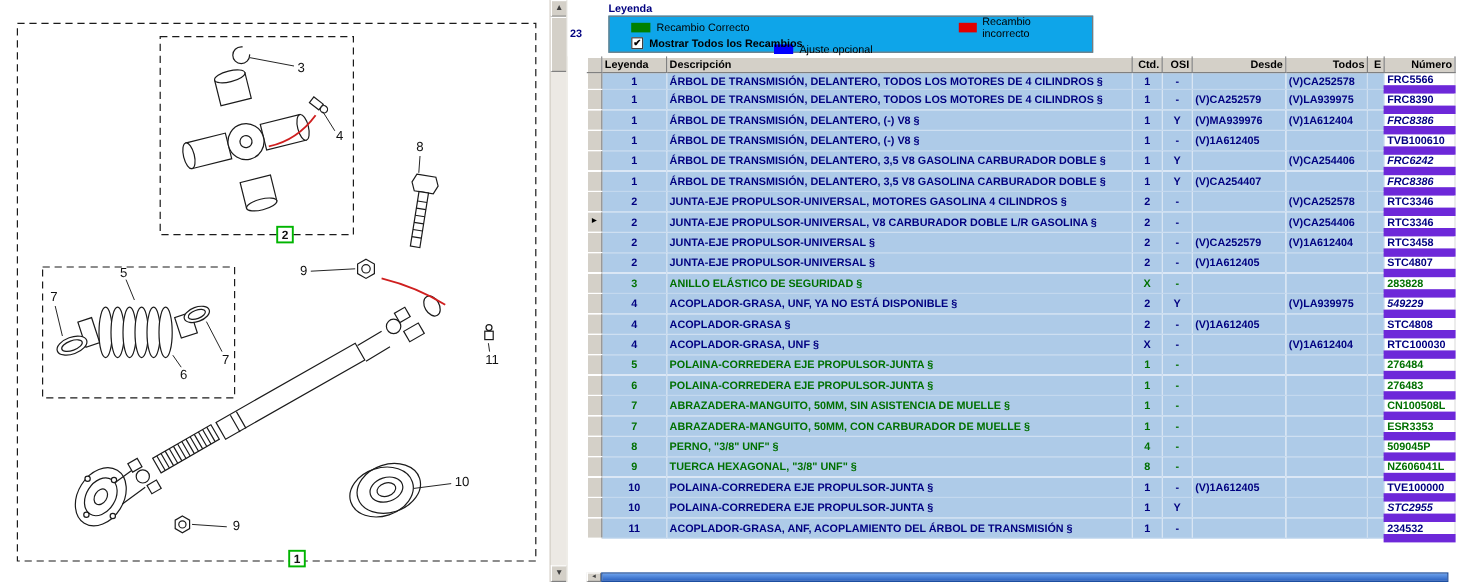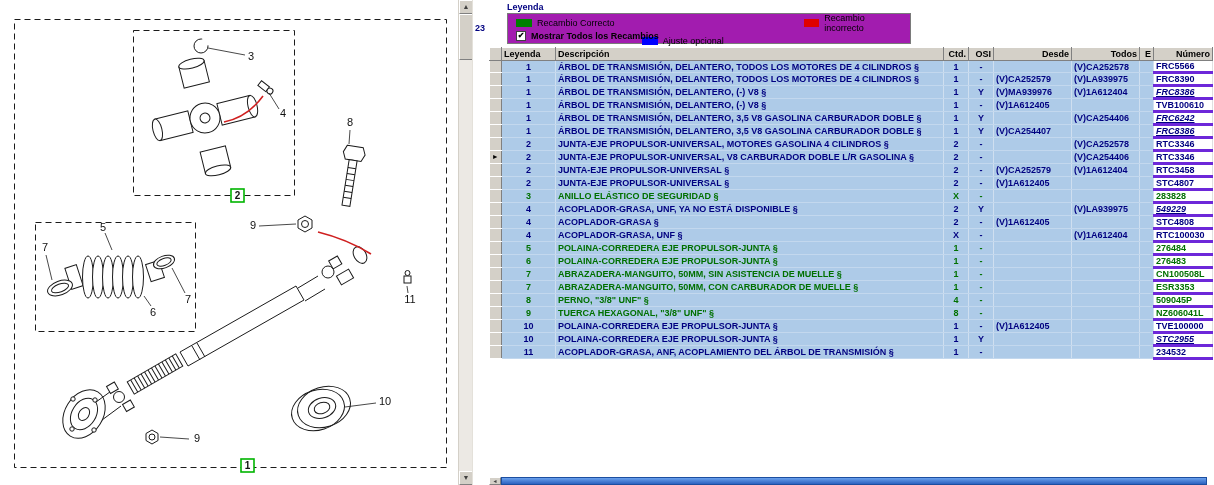--- a/index.html
+++ b/index.html
@@ -17,40 +17,40 @@
   .sbtn{position:absolute;left:0;width:14px;height:14px;background:#d4d0c8;border:1px solid;border-color:#fff #808080 #808080 #fff;font-size:7px;line-height:12px;text-align:center;color:#404040;}
   #sb-up{top:0;} #sb-down{bottom:0;}
   #sb-thumb{position:absolute;left:0;top:14px;width:14px;height:46px;background:#d4d0c8;border:1px solid;border-color:#fff #808080 #808080 #fff;}
 
   
   #right-panel{position:absolute;left:472px;top:0;width:742px;height:485px;background:#fff;border-left:1px solid #e4e1da;}
   #legend-strip{position:absolute;left:0;top:0;width:742px;height:47px;background:#fff;}
   #record-count{position:absolute;left:2px;top:23px;color:var(--navy);font:bold 9px "Liberation Sans",sans-serif;}
   #legend-wrap{position:absolute;left:34px;top:2px;width:404px;}
   #legend-title{color:var(--navy);font:bold 9px "Liberation Sans",sans-serif;margin-bottom:1px;}
-  #legend-box{border:1px solid #7a7a7a;background:#a21caf;height:31px;padding:2px 8px;}
+  #legend-box{border:1px solid #7a7a7a;background:#0ea5e9;height:31px;padding:2px 18px;}
   .legend-row{display:flex;align-items:center;height:13px;font:9px "Liberation Sans",sans-serif;color:#000;}
   .swatch{display:inline-block;width:16px;height:8px;margin-right:5px;}
   .legend-item{display:flex;align-items:center;}
   .li-0{width:133px;} .li-1{width:172px;margin-top:37px;}
   .legend-check-row{display:flex;align-items:center;height:13px;font:bold 9px "Liberation Sans",sans-serif;color:#000;}
   .checkbox{display:inline-block;width:10px;height:10px;background:#fff;border:1px solid #404040;margin-right:5px;font-size:8px;line-height:8px;text-align:center;color:#000;}
 
   
   #parts-table{position:absolute;left:16px;top:47px;border-collapse:collapse;table-layout:fixed;width:723px;font:bold 9px "Liberation Sans",sans-serif;}
   #parts-table th{background:#d4d0c8;color:#000;height:13px;padding:0 2px;border:1px solid;border-color:#fff #808080 #808080 #fff;font-size:9px;font-weight:bold;overflow:hidden;white-space:nowrap;text-align:right;}
   #parts-table th.h-ley,#parts-table th.h-desc{text-align:left;}
   #parts-table td{height:11px;line-height:10px;padding:0 2px;border-right:1px solid #cfdff0;border-bottom:1px solid #c3d8ee;overflow:hidden;white-space:nowrap;}
   tr.row-navy td{background:var(--hl);color:var(--navy);}
   tr.row-green td{background:var(--hl);color:var(--green);}
   #parts-table td.sel{background:#d4d0c8;border-right:1px solid #808080;border-bottom:1px solid #fff;color:#000;text-align:center;font-size:7px;line-height:10px;padding:0;}
   #parts-table td.c-ley{text-align:center;}
   #parts-table td.c-ctd,#parts-table td.c-osi{text-align:center;}
-  #parts-table td.c-num{background:#fff;border-left:1px solid #9db8d6;border-right:1px solid #e0e0e0;border-bottom:3px solid #6d28d9;}
-  #parts-table td.it{font-style:italic;text-decoration:underline;}
+  #parts-table td.c-num{background:#fff;border-left:1px solid #9db8d6;border-right:1px solid #e0e0e0;border-bottom:7px solid #6d28d9;}
+  #parts-table td.it{font-style:italic;}
 
   
   #hscroll{position:absolute;left:16px;bottom:0;width:718px;height:8px;background:#ece9e4;display:flex;}
   #hs-btn{width:12px;height:8px;background:#d4d0c8;border:1px solid;border-color:#fff #808080 #808080 #fff;font-size:5px;line-height:6px;text-align:center;color:#404040;}
   #hs-thumb{flex:1;height:8px;background:linear-gradient(#6aa0ec,#2c62c0);border:1px solid #1c4ea0;}
 </style>
 </head>
 <body>
 
 <div id="stage">

